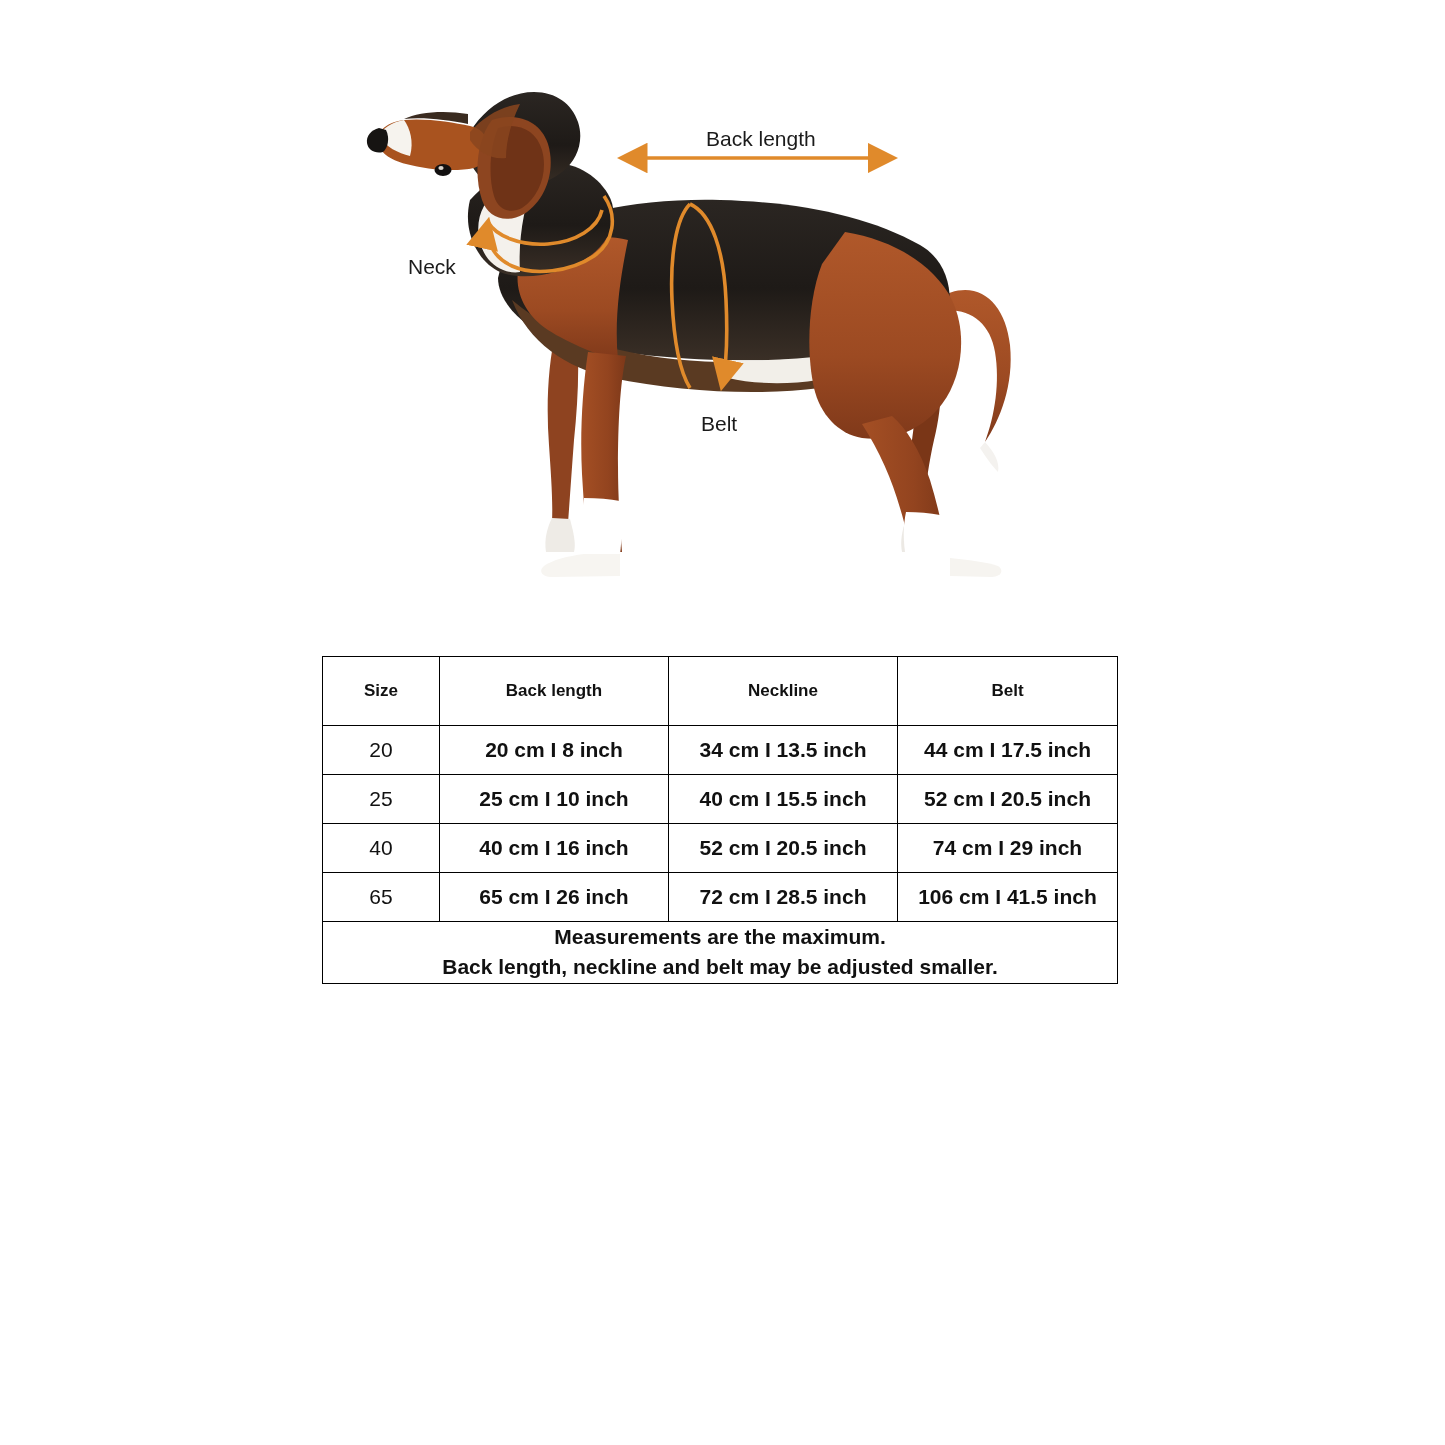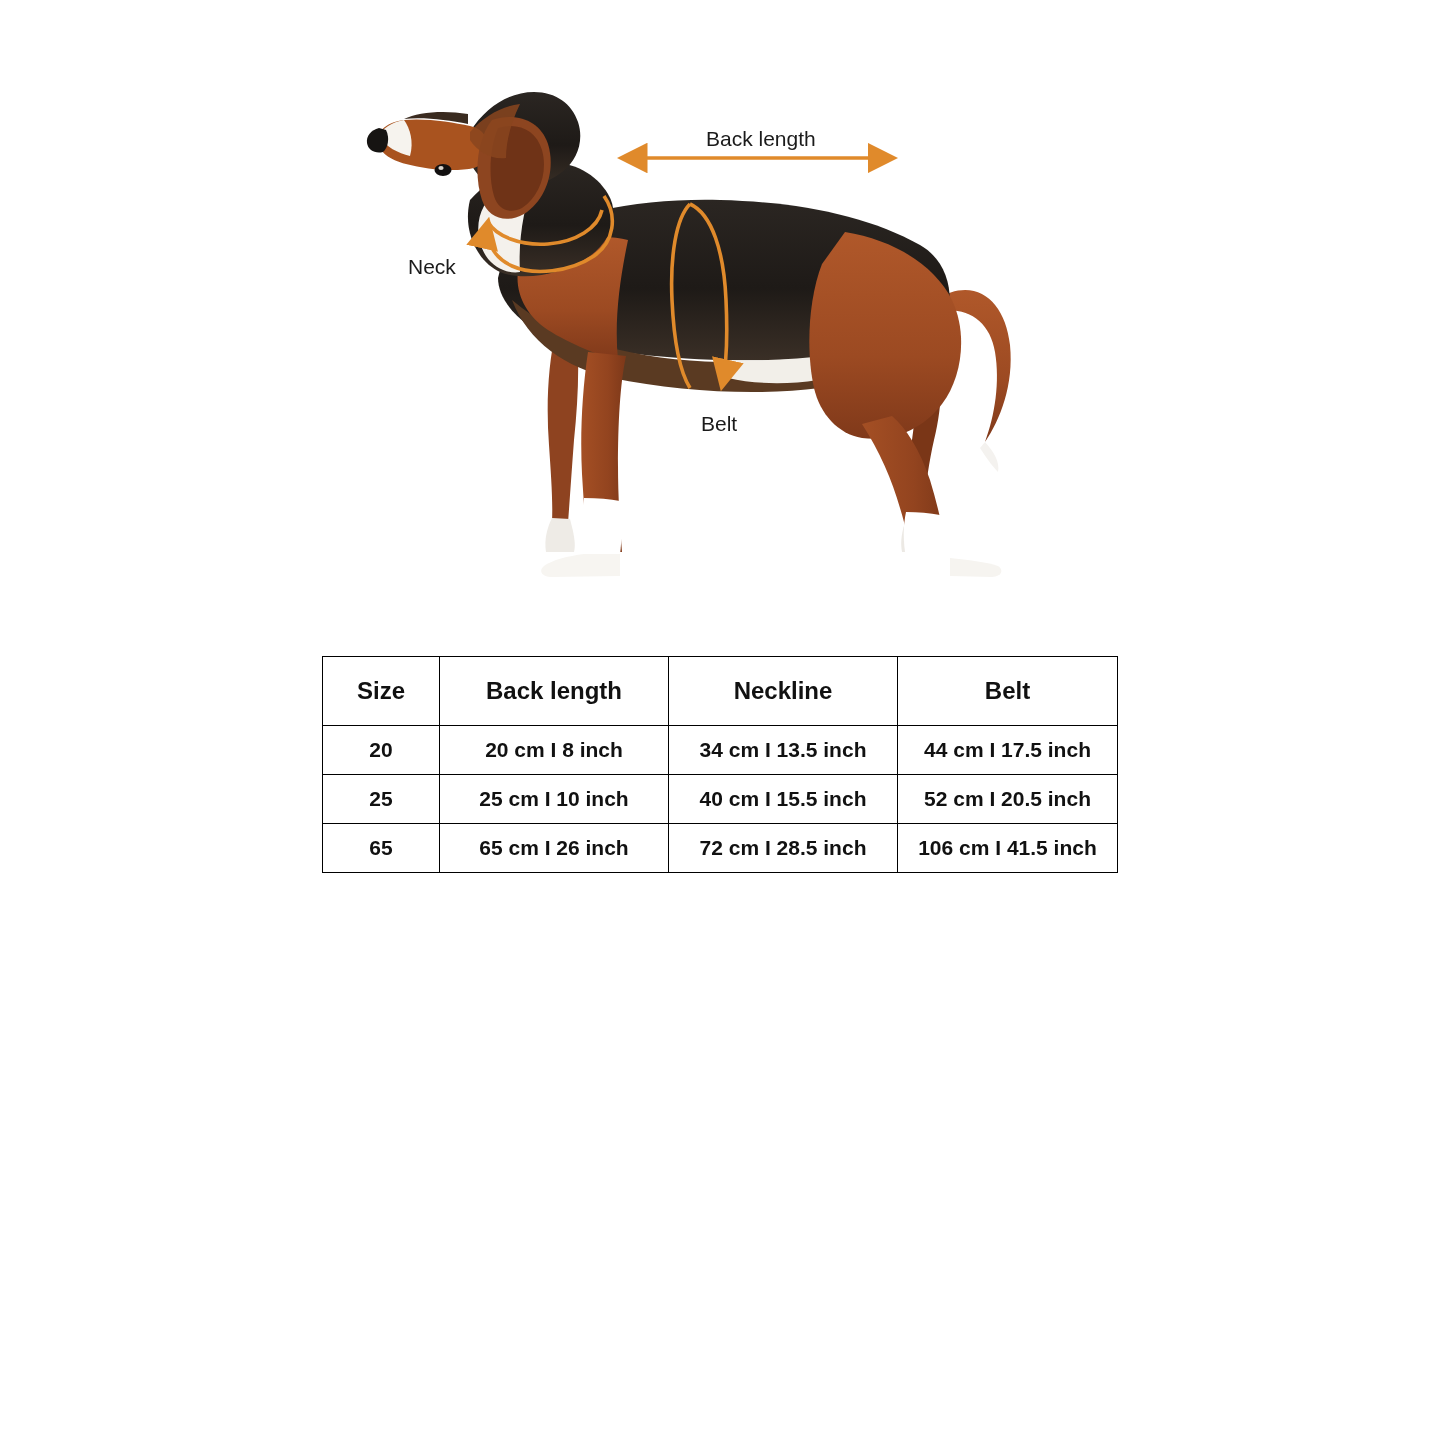--- a/index.html
+++ b/index.html
@@ -56,25 +56,25 @@
     border: 1px solid #000000;
     text-align: center;
     font-size: 21px;
     color: #111111;
     height: 48px;
     padding: 0 4px;
     font-weight: bold;
   }
   table.size-table thead th {
     font-weight: bold;
-    font-size: 24px;
+    font-size: 17px;
     height: 68px;
   }
   table.size-table tbody td.size-cell {
-    font-weight: bold;
+    font-weight: normal;
     margin-left: 20px;
   }
   col.c-size  { width: 117px; }
   col.c-back  { width: 229px; }
   col.c-neck  { width: 229px; }
   col.c-belt  { width: 220px; }
 
   td.footnote {
     height: 96px;
     line-height: 1.45;
@@ -235,20 +235,32 @@
         <td>34 cm I 13.5 inch</td>
         <td>44 cm I 17.5 inch</td>
       </tr>
       <tr>
         <td class="size-cell">25</td>
         <td>25 cm I 10 inch</td>
         <td>40 cm I 15.5 inch</td>
         <td>52 cm I 20.5 inch</td>
       </tr>
       <tr>
+        <td class="size-cell">40</td>
+        <td>40 cm I 16 inch</td>
+        <td>52 cm I 20.5 inch</td>
+        <td>74 cm I 29 inch</td>
+      </tr>
+      <tr>
         <td class="size-cell">65</td>
         <td>65 cm I 26 inch</td>
         <td>72 cm I 28.5 inch</td>
         <td>106 cm I 41.5 inch</td>
       </tr>
+      <tr>
+        <td class="footnote" colspan="4">
+          <span class="fn-line">Measurements are the maximum.</span>
+          <span class="fn-line">Back length, neckline and belt may be adjusted smaller.</span>
+        </td>
+      </tr>
     </tbody>
   </table>
 </div>
 
 </body></html>

